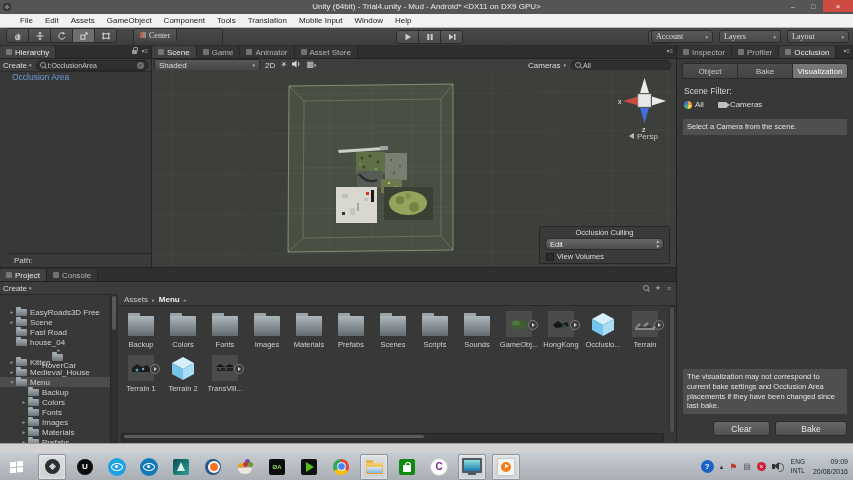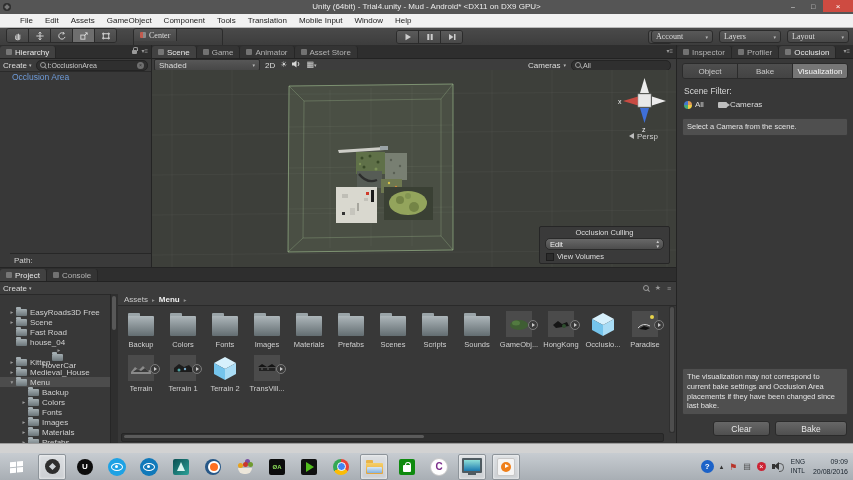--- a/index.html
+++ b/index.html
@@ -706,32 +706,20 @@
               <div class="thumbwrap">
                 <svg viewBox="0 0 26 26">
                   <polygon points="13,2 24,8 13,14 2,8" fill="#d6f0fc"></polygon>
                   <polygon points="2,8 13,14 13,25 2,19" fill="#74c4ec"></polygon>
                   <polygon points="24,8 13,14 13,25 24,19" fill="#a9dcf5"></polygon>
                 </svg>
               </div>
               <div class="alabel">Occlusio...</div>
             </div>
 
-            <div class="acell kind-thumb-paradise">
-              <div class="thumbwrap">
-                <svg viewBox="0 0 26 26">
-                  <rect x="0" y="0" width="26" height="26" fill="#4b4b4b"></rect>
-                  <circle cx="20" cy="6" r="2" fill="#e8d44a"></circle>
-                  <path d="M6,17 q5,-6 12,-2" stroke="#cfcfcf" fill="none" stroke-width="1"></path>
-                  <polygon points="7,18 12,15 18,17 14,19" fill="#101010"></polygon>
-                </svg>
-                <div class="expand-badge"></div>
-              </div>
-              <div class="alabel">Paradise</div>
-            </div>
 
             <div class="acell kind-thumb-terrain">
               <div class="thumbwrap">
                 <svg viewBox="0 0 26 26">
                   <rect x="0" y="0" width="26" height="26" fill="#4b4b4b"></rect>
                   <polygon points="3,17 7,12 11,15 15,11 20,16 23,14 23,19 3,19" fill="#8a8a8a"></polygon>
                   <polygon points="5,17 9,14 13,16 17,13 21,17" fill="#3a3a3a"></polygon>
                 </svg>
                 <div class="expand-badge"></div>
               </div>

